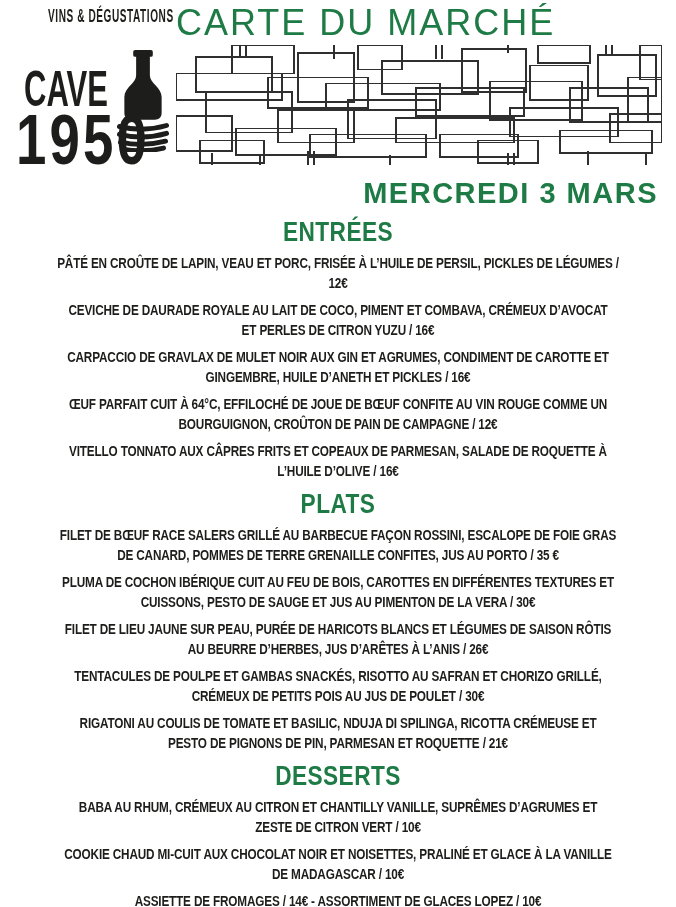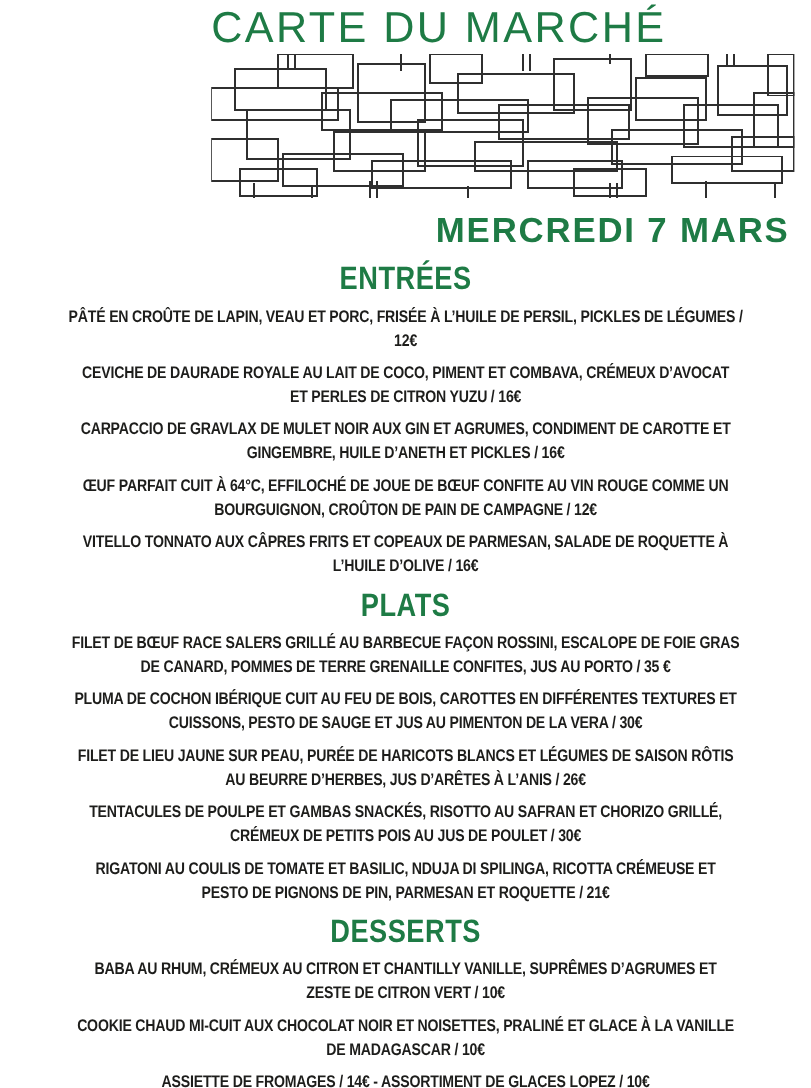--- a/index.html
+++ b/index.html
@@ -63,20 +63,34 @@
   }
   .section { margin:0 0 3px; }
 </style>
 </head>
 <body>
 
 <div class="page">
 
   <header class="header">
 
+    <div class="logo">
+      <div class="tagline">VINS &amp; DÉGUSTATIONS</div>
+      <div class="cave">CAVE</div>
+      <div class="year">1950</div>
+      <svg class="bottle" viewBox="0 0 60 104" aria-hidden="true">
+        <rect class="solid" x="20" y="0" width="20" height="7" rx="2"></rect>
+        <rect class="solid" x="23" y="5" width="14" height="22"></rect>
+        <path class="solid" d="M23,26 C23,34 11,38 11,48 L11,64 C11,69 14,71 18,71 L42,71 C46,71 49,69 49,64 L49,48 C49,38 37,34 37,26 Z"></path>
+        <path class="coil" d="M6,78 Q30,84 54,77"></path>
+        <path class="coil" d="M6,86 Q30,92 54,85"></path>
+        <path class="coil" d="M7,94 Q30,99 53,93"></path>
+        <path class="coil" d="M9,101 Q30,105 51,100"></path>
+      </svg>
+    </div>
 
     <div class="head-right">
       <h1 class="title">CARTE DU MARCHÉ</h1>
 
       <svg class="maze" viewBox="0 0 486 118" preserveAspectRatio="none" shape-rendering="crispEdges" aria-hidden="true">
         <rect x="20" y="12" width="76" height="34"></rect>
           <rect x="56" y="0" width="62" height="28"></rect>
         <rect x="0" y="28" width="106" height="26"></rect>
           <rect x="30" y="46" width="86" height="40"></rect>
         <rect x="92" y="32" width="100" height="30"></rect>
@@ -117,21 +131,21 @@
           <line x1="84" y1="108" x2="84" y2="118"></line>
         <line x1="132" y1="104" x2="132" y2="118"></line>
           <line x1="138" y1="104" x2="138" y2="118"></line>
         <line x1="214" y1="108" x2="214" y2="118"></line>
           <line x1="332" y1="106" x2="332" y2="118"></line>
         <line x1="338" y1="106" x2="338" y2="118"></line>
           <line x1="412" y1="104" x2="412" y2="118"></line>
         <line x1="470" y1="106" x2="470" y2="118"></line>
       </svg>
 
-      <div class="date">MERCREDI 7 MARS</div>
+      <div class="date">MERCREDI 3 MARS</div>
     </div>
   </header>
 
   <main class="menu">
 
     <section class="section">
       <h2 class="sec">ENTRÉES</h2>
       <p class="item">PÂTÉ EN CROÛTE DE LAPIN, VEAU ET PORC, FRISÉE À L’HUILE DE PERSIL, PICKLES DE LÉGUMES /
 12€</p>
       <p class="item">CEVICHE DE DAURADE ROYALE AU LAIT DE COCO, PIMENT ET COMBAVA, CRÉMEUX D’AVOCAT

